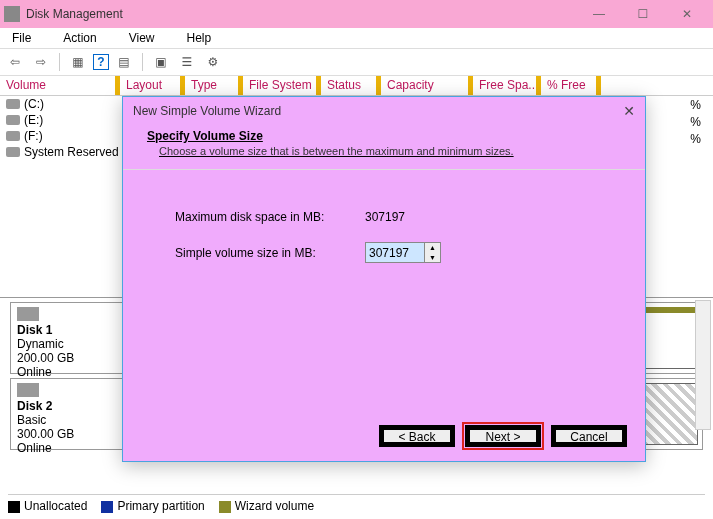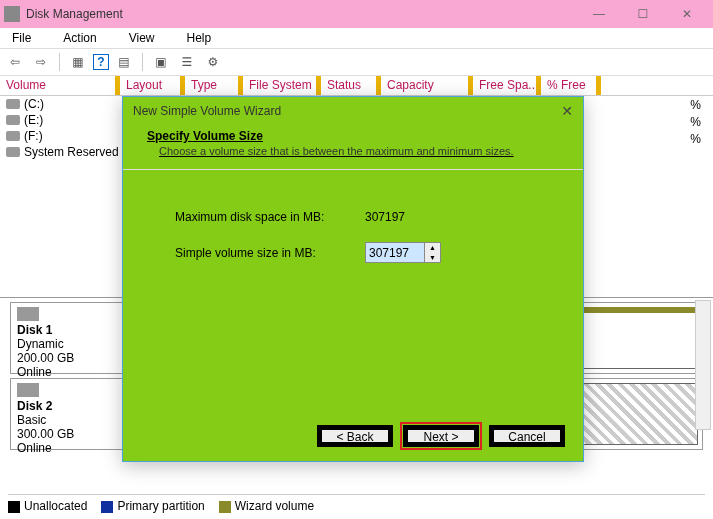--- a/index.html
+++ b/index.html
@@ -44,21 +44,21 @@
 .stripe-hatch { background: repeating-linear-gradient(45deg,#ccc 0,#ccc 4px,#fff 4px,#fff 8px); }
 
 
 .legend { position: absolute; bottom: 6px; left: 8px; display: flex; gap: 14px; align-items: center; border-top: 1px solid #ccc; width: 697px; padding-top: 4px; }
 .legend .sw { width: 12px; height: 12px; display: inline-block; margin-right: 4px; vertical-align: middle; }
 
 
 .scrollhint { position: absolute; right: 2px; top: 300px; width: 16px; height: 130px; background: #f0f0f0; border: 1px solid #ccc; }
 
 
-.dialog { position: absolute; left: 122px; top: 96px; width: 462px; height: 366px; background: #84cc16; border: 1px solid #4aa3df; box-shadow: 0 4px 18px rgba(0,0,0,.25); }
+.dialog { position: absolute; left: 122px; top: 96px; width: 524px; height: 366px; background: #f0abfc; border: 1px solid #4aa3df; box-shadow: 0 4px 18px rgba(0,0,0,.25); }
 .dialog .dtitle { height: 28px; display: flex; align-items: center; padding: 0 10px; color: #333; }
 .dialog .dtitle .x { margin-left: auto; font-size: 14px; color: #444; }
 .dialog .dhdr { padding: 4px 24px 12px; border-bottom: 1px solid #ddd; text-decoration: underline; }
 .dialog .dhdr b { font-size: 12px; }
 .dialog .dhdr .sub { font-size: 11px; color: #333; margin-left: 12px; margin-top: 2px; }
 .dialog .dbody { padding: 40px 28px; }
 .dialog .dbody .row { display: flex; margin-bottom: 18px; align-items: center; }
 .dialog .dbody .lbl { width: 190px; margin-left: 24px; }
 .dialog .dbody .val { width: 100px; }
 .spinbox { display: flex; border: 1px solid #888; height: 21px; }

